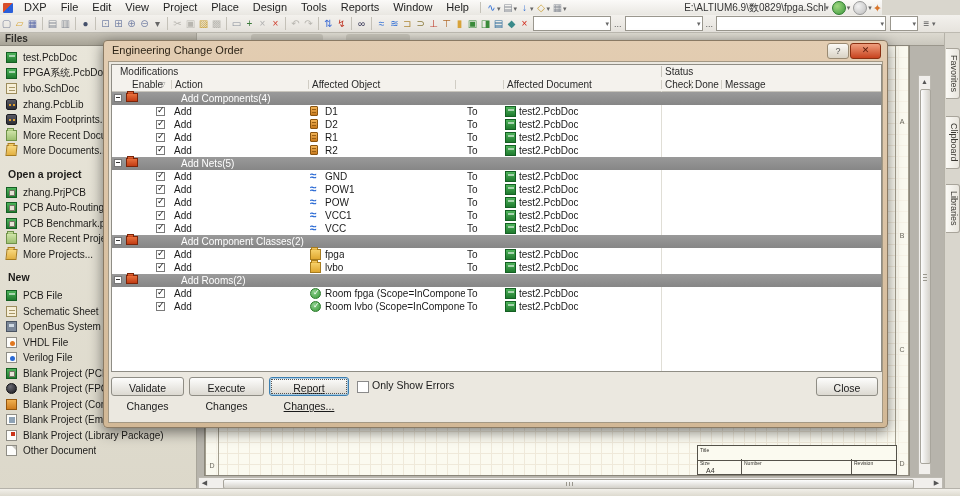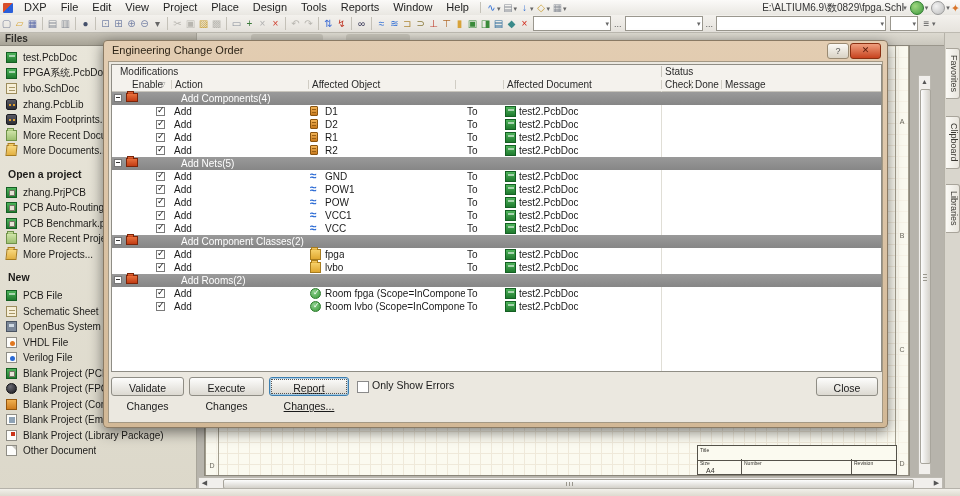--- a/index.html
+++ b/index.html
@@ -2,21 +2,21 @@
 <html><head>
 <meta charset="utf-8">
 <style>
   html,body{margin:0;padding:0;}
   body{width:960px;height:496px;position:relative;overflow:hidden;
        font-family:"Liberation Sans","DejaVu Sans",sans-serif;
        background:#d9d6cd;-webkit-font-smoothing:antialiased;}
   #app{position:absolute;inset:0;}
 
   
-  #menubar{position:absolute;left:0;top:0;width:960px;height:15px;
+  #menubar{position:absolute;left:0;top:0;width:882px;height:15px;
     background:linear-gradient(#fbfaf8,#e9e7e2);border-bottom:1px solid #cfccc4;
     display:flex;align-items:center;font-size:11px;color:#222;z-index:5;}
   #app-logo{width:10px;height:10px;margin:0 4px 0 3px;background:linear-gradient(135deg,#d94f2b 50%,#2b5fd9 50%);border-radius:1px;}
   #menu-items{display:flex;height:100%;align-items:center;}
   #menu-items .mi{padding:0 7px;line-height:15px;cursor:default;}
   .mbar-sep{width:1px;height:11px;background:#c4c1b8;margin:0 4px;}
   .tbi{display:inline-block;min-width:13px;text-align:center;font-size:10px;line-height:14px;height:14px;cursor:default;}
   .caret{font-size:7px;color:#666;margin:0 1px 0 -1px;}
   #path-box{margin-left:auto;display:flex;align-items:center;font-size:10px;color:#333;}
   #path-text{max-width:165px;overflow:hidden;white-space:nowrap;}

